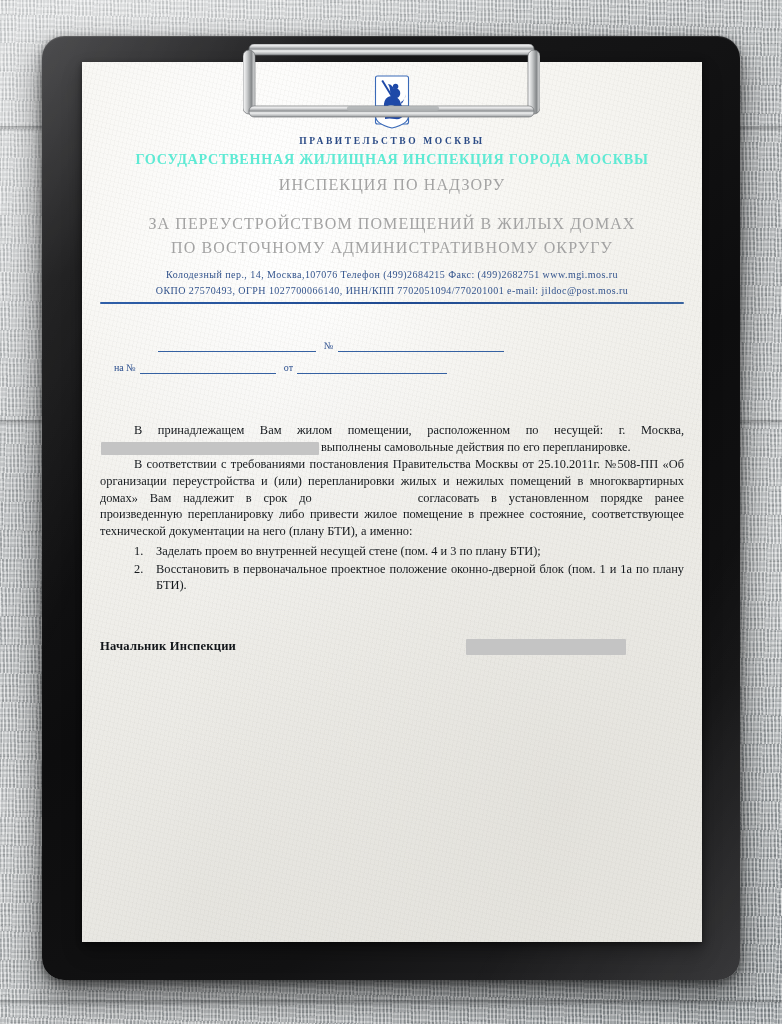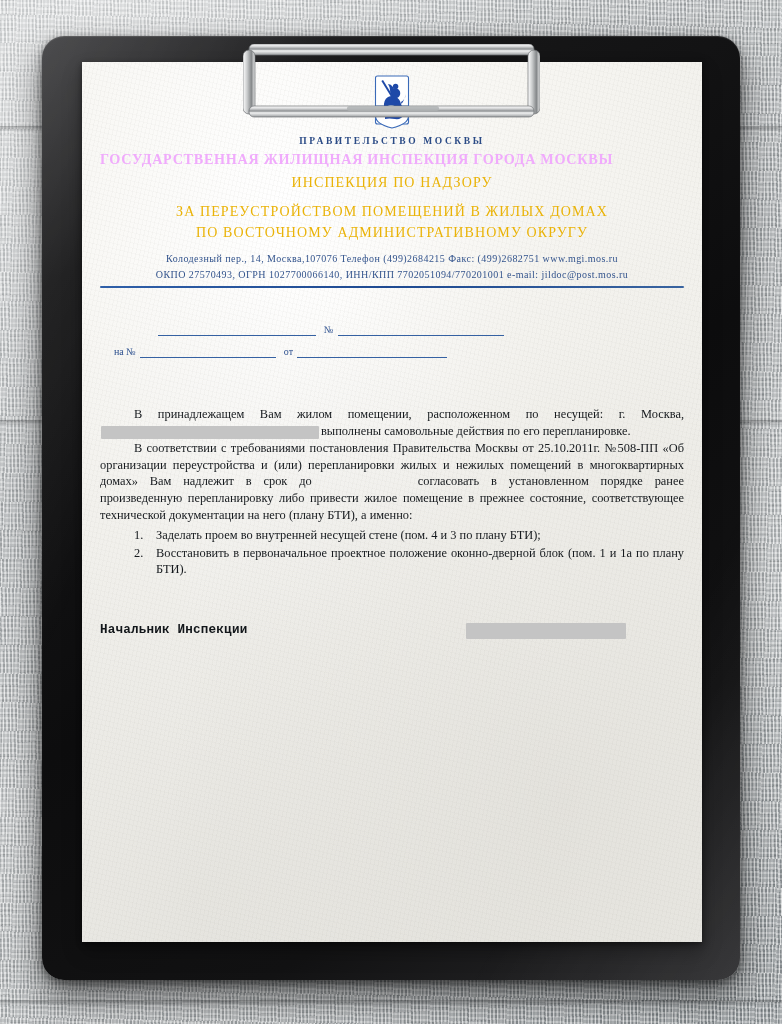--- a/index.html
+++ b/index.html
@@ -135,35 +135,35 @@
   .gov-line {
     text-align: center;
     font-family: "Liberation Serif", serif;
     font-weight: 700;
     font-size: 9.5px;
     letter-spacing: 2.6px;
     color: #2b4b86;
     margin-top: 6px;
   }
   .org-title {
-    text-align: left;
+    text-align: center;
     font-family: "Liberation Serif", serif;
     font-weight: 700;
     font-size: 14.2px;
     letter-spacing: 0.7px;
-    color: #f0abfc;
+    color: #5eead4;
     margin-top: 5px;
     white-space: nowrap;
   }
   .sub-title {
     text-align: center;
     font-family: "Liberation Serif", serif;
-    font-size: 14px;
+    font-size: 16px;
     letter-spacing: 1.1px;
-    color: #eab308;
+    color: #a3a3a3;
     margin-top: 6px;
     line-height: 1.34;
     white-space: nowrap;
   }
   .contact {
     text-align: center;
     font-family: "Liberation Serif", serif;
     font-size: 10px;
     letter-spacing: 0.45px;
     color: #32538c;
@@ -250,21 +250,21 @@
   }
 
   .closing { margin-top: 20px; }
 
   .signrow {
     margin-top: 44px;
     display: flex;
     align-items: center;
   }
   .signrow .title {
-    font-family: Liberation Mono, monospace;
+    font-family: Liberation Serif, serif;
     font-weight: 700;
     font-size: 12.6px;
     color: #12161a;
     letter-spacing: 0.2px;
   }
   .signrow .spacer { flex: 1 1 auto; }
   .signrow .redaction.name {
     width: 160px;
     height: 16px;
     margin-right: 58px;
@@ -334,21 +334,21 @@
 
         <path d="M14 42 Q19 39 25 41 Q31 43 33 41 Q30 46 24 45 Q18 44 14 45 Z"></path>
         <path d="M33 41 Q36 39 35 36 Q34 40 32 40.5 Z"></path>
       </g>
     </svg>
 
     <div class="gov-line">ПРАВИТЕЛЬСТВО МОСКВЫ</div>
     <div class="org-title">ГОСУДАРСТВЕННАЯ ЖИЛИЩНАЯ ИНСПЕКЦИЯ ГОРОДА МОСКВЫ</div>
 
     <div class="sub-title">ИНСПЕКЦИЯ ПО НАДЗОРУ</div>
-    <div class="sub-title" style="margin-top:10px;">ЗА ПЕРЕУСТРОЙСТВОМ ПОМЕЩЕНИЙ В ЖИЛЫХ ДОМАХ</div>
+    <div class="sub-title" style="margin-top:18px;">ЗА ПЕРЕУСТРОЙСТВОМ ПОМЕЩЕНИЙ В ЖИЛЫХ ДОМАХ</div>
     <div class="sub-title" style="margin-top:2px;">ПО ВОСТОЧНОМУ АДМИНИСТРАТИВНОМУ ОКРУГУ</div>
 
     <div class="contact first">Колодезный пер., 14, Москва,107076 Телефон (499)2684215 Факс: (499)2682751 www.mgi.mos.ru</div>
     <div class="contact">ОКПО 27570493,  ОГРН 1027700066140,  ИНН/КПП 7702051094/770201001  e-mail: jildoc@post.mos.ru</div>
 
     <div class="rule"></div>
 
     <div class="refblock">
       <div class="refrow refrow1">
         <span class="pad-left"></span>

